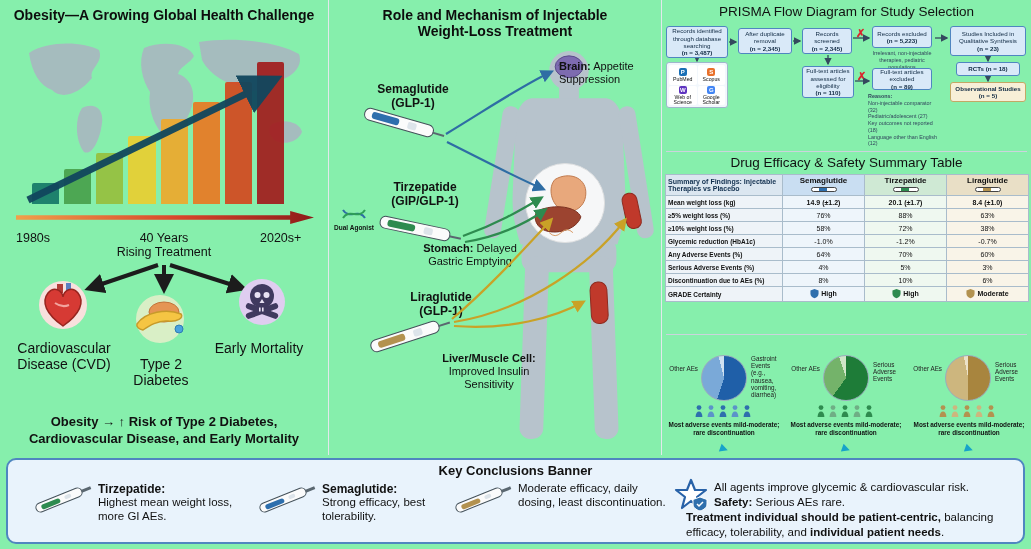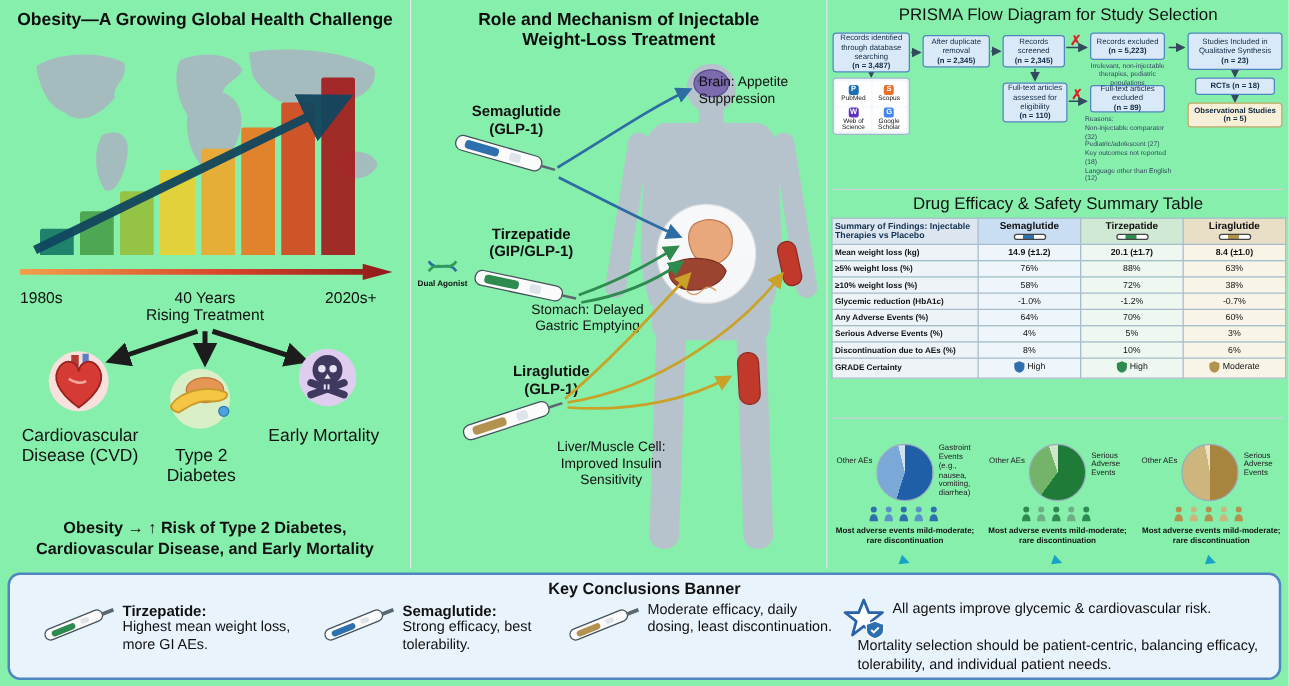--- a/index.html
+++ b/index.html
@@ -1,19 +1,19 @@
 <!DOCTYPE html>
 <html><head>
 <meta charset="utf-8">
 <style>
   *{margin:0;padding:0;box-sizing:border-box}
   body{background:#ffffff;font-family:"Liberation Sans",sans-serif;color:#111}
   .canvas{position:relative;width:1031px;height:549px;background:#86efac;overflow:hidden}
   .abs{position:absolute}
-  .b{font-weight:normal}
+  .b{font-weight:bold}
   .panel{position:absolute;top:0;height:455px}
   #left{left:0;width:328px}
   #mid{left:328px;width:334px;border-left:1px solid #e3e8ec;border-right:1px solid #e3e8ec}
   #right{left:662px;width:369px}
   .panel-title{font-size:14px;font-weight:bold;text-align:center;color:#0d0d0d}
   
   .map-wrap{position:absolute;left:4px;top:28px;width:320px;height:200px}
   .map-svg{position:absolute;left:0;top:0}
   .bars{position:absolute;left:28px;bottom:24px;width:252px;height:142px;display:flex;align-items:flex-end;gap:5px}
   .bar{flex:1;border-radius:2px 2px 0 0;opacity:.93}
@@ -541,19 +541,22 @@
       </div>
     </div>
 
     <svg class="abs" style="left:666px;top:18px" width="34" height="36" viewBox="0 0 34 36">
       <path d="M17,2 L21,12 L32,12 L23,19 L26,30 L17,23 L8,30 L11,19 L2,12 L13,12 Z" fill="#ffffff" stroke="#2862a8" stroke-width="2.2" stroke-linejoin="round"></path>
       <path d="M26,19 L33,21.5 V26 C33,29.5 30,31.8 26,33 C22,31.8 19,29.5 19,26 V21.5 Z" fill="#2e6fad" stroke="#ffffff"></path>
       <path d="M23,26 l2,2 l4,-4" stroke="#ffffff" fill="none" stroke-width="1.5"></path>
     </svg>
     <div class="abs" style="left:706px;top:20px;width:316px">
       <div class="bright-line">All agents improve glycemic &amp; cardiovascular risk.</div>
+      <div class="bright-line">
+        <span class="b">Safety:</span><span> Serious AEs rare.</span>
+      </div>
     </div>
     <div class="bfooter" style="left:678px;top:50px;width:338px">
-      <span class="b">Mortality selection should be patient-centric,</span><span> balancing efficacy, tolerability, and </span><span class="b">individual patient needs</span><span>.</span>
+      <span class="b">Treatment individual should be patient-centric,</span><span> balancing efficacy, tolerability, and </span><span class="b">individual patient needs</span><span>.</span>
     </div>
   </section>
 
 </div>
 
 </body></html>

